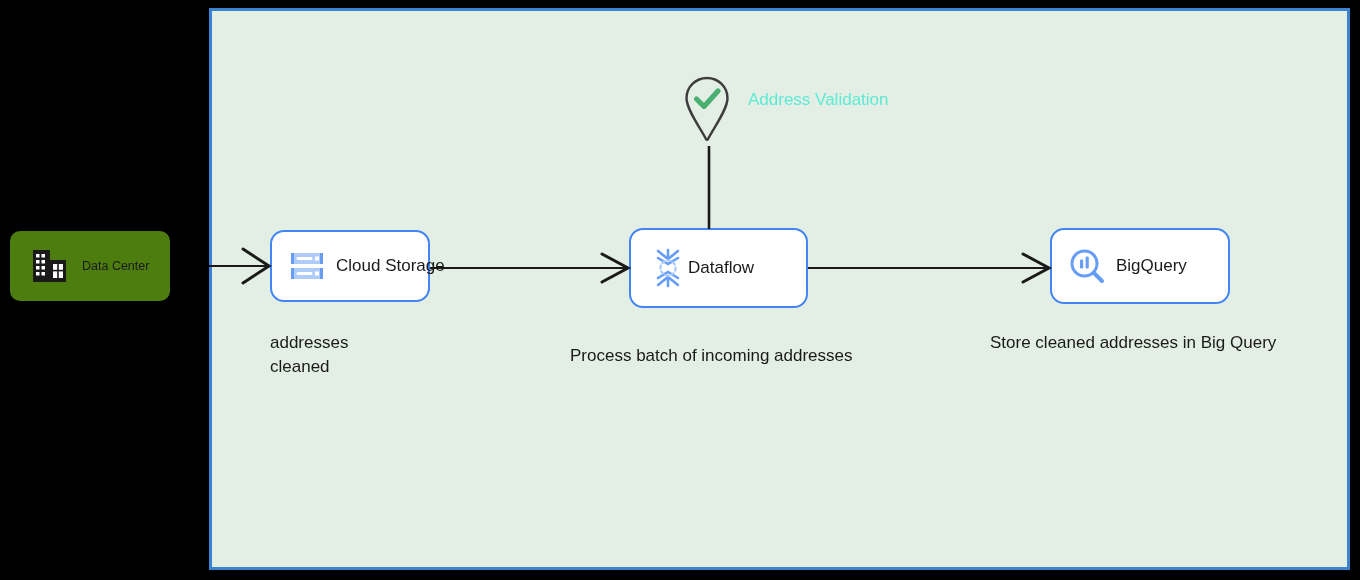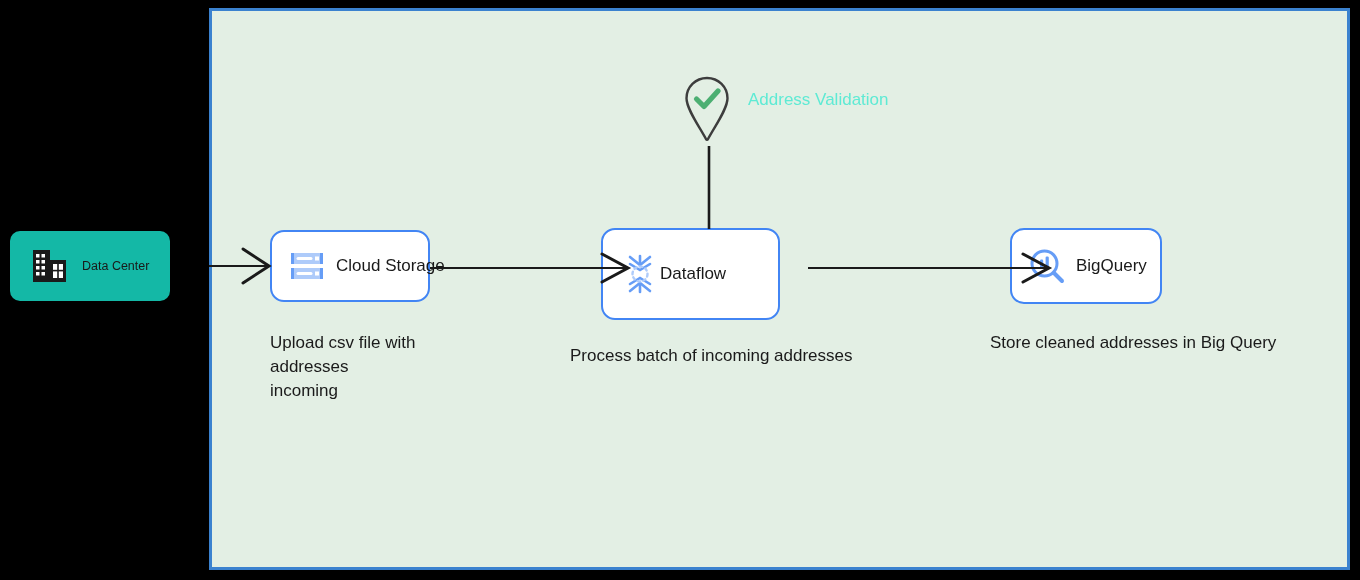--- a/index.html
+++ b/index.html
@@ -28,21 +28,21 @@
     box-sizing: border-box;
   }
 
   
   .datacenter-node {
     position: absolute;
     left: 10px;
     top: 231px;
     width: 160px;
     height: 70px;
-    background: #14b8a6;
+    background: #4d7c0f;
     border-radius: 10px;
     display: flex;
     align-items: center;
     box-sizing: border-box;
   }
   .datacenter-icon {
     position: absolute;
     left: 22px;
     top: 18px;
     width: 36px;
@@ -79,25 +79,25 @@
     transform: translateY(-50%);
     font-size: 17px;
     color: #1a1a1a;
     white-space: nowrap;
   }
 
   #node-cloud-storage { left: 270px; top: 230px; width: 160px; height: 72px; }
   #node-cloud-storage .svc-icon { left: 18px; width: 34px; height: 34px; }
   #node-cloud-storage .svc-label { left: 64px; }
 
-  #node-dataflow { left: 601px; top: 228px; width: 179px; height: 92px; }
+  #node-dataflow { left: 629px; top: 228px; width: 179px; height: 80px; }
   #node-dataflow .svc-icon { left: 19px; width: 36px; height: 40px; }
   #node-dataflow .svc-label { left: 57px; }
 
-  #node-bigquery { left: 1010px; top: 228px; width: 152px; height: 76px; }
+  #node-bigquery { left: 1050px; top: 228px; width: 180px; height: 76px; }
   #node-bigquery .svc-icon { left: 16px; width: 38px; height: 38px; }
   #node-bigquery .svc-label { left: 64px; }
 
   
   .api-node {
     position: absolute;
     left: 683px;
     top: 76px;
     width: 48px;
     height: 66px;
@@ -244,20 +244,19 @@
     <path d="M808 268 L1048 268" stroke="#1a1a1a" stroke-width="2.2" fill="none"></path>
     <path d="M1023 254 L1049 268 L1023 282" stroke="#1a1a1a" stroke-width="3" fill="none" stroke-linecap="round" stroke-linejoin="miter"></path>
   </g>
 
   <g>
     <path d="M709 146 L709 229" stroke="#1a1a1a" stroke-width="2.6" fill="none"></path>
   </g>
 </svg>
 
 <div class="caption" id="caption-upload">
-  <div>Upload csv file with</div>
   <div>addresses</div>
-  <div>incoming</div>
+  <div>cleaned</div>
 </div>
 
 <div class="caption" id="caption-process">Process batch of incoming addresses</div>
 
 <div class="caption" id="caption-store">Store cleaned addresses in Big Query</div>
 
 </body></html>

